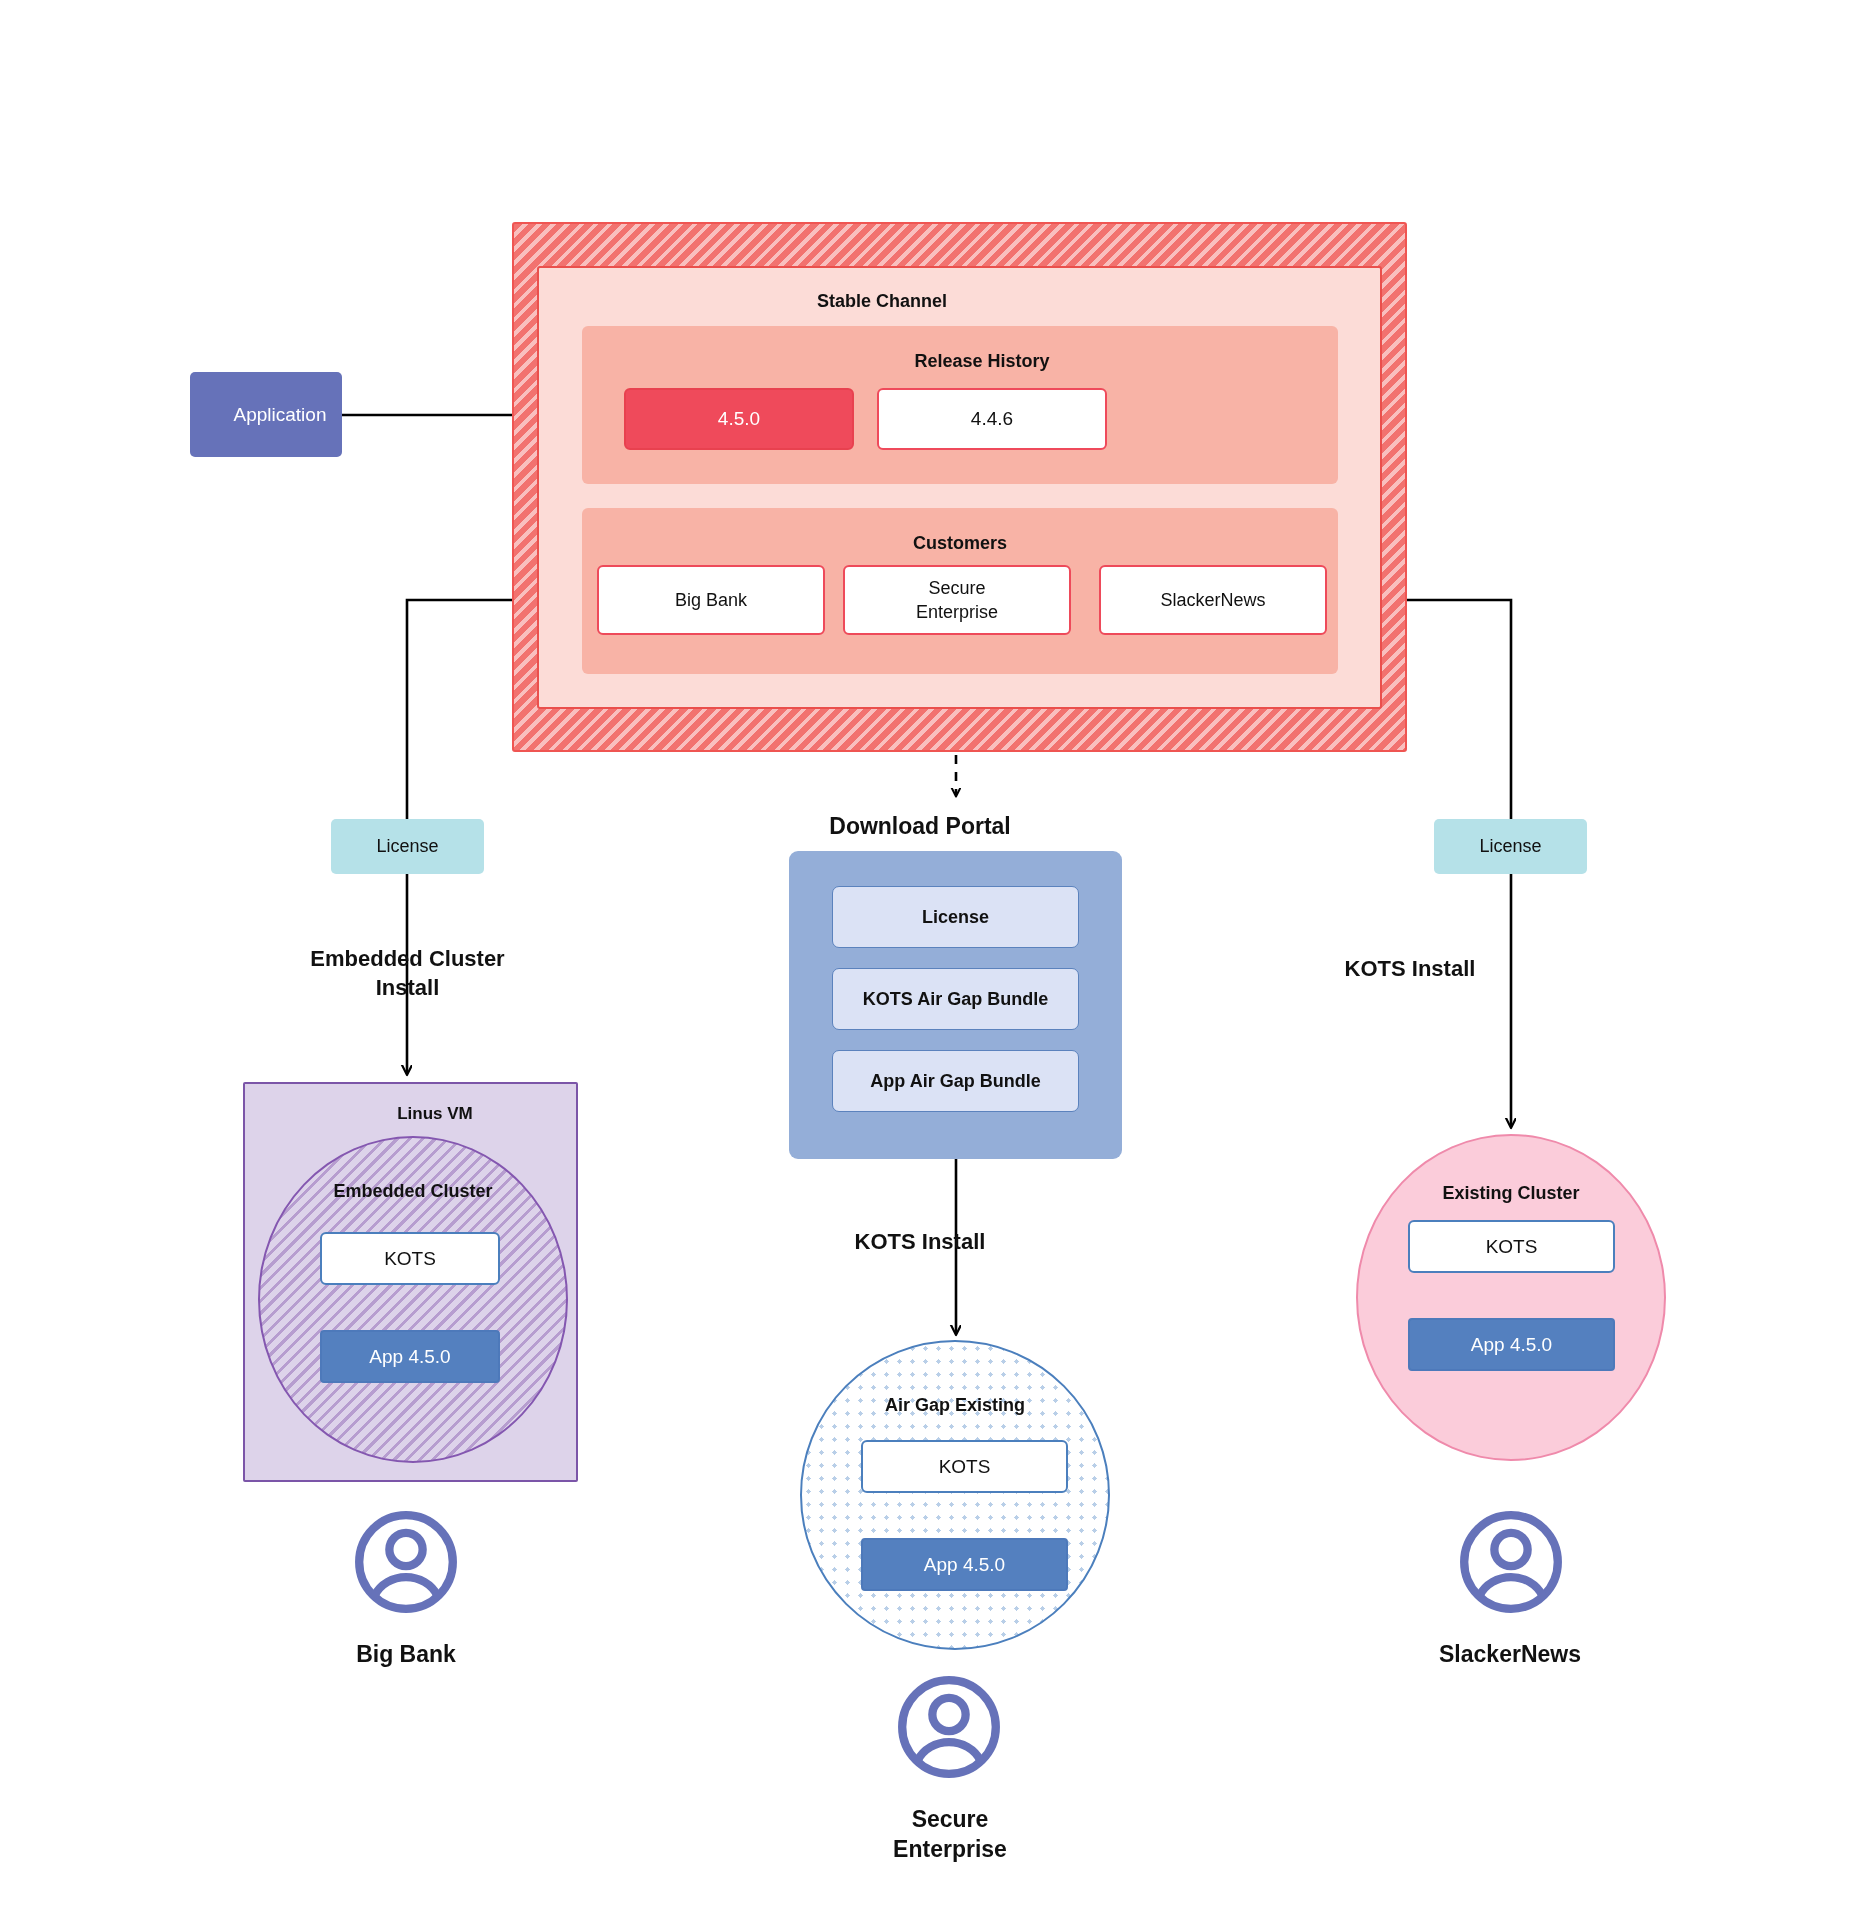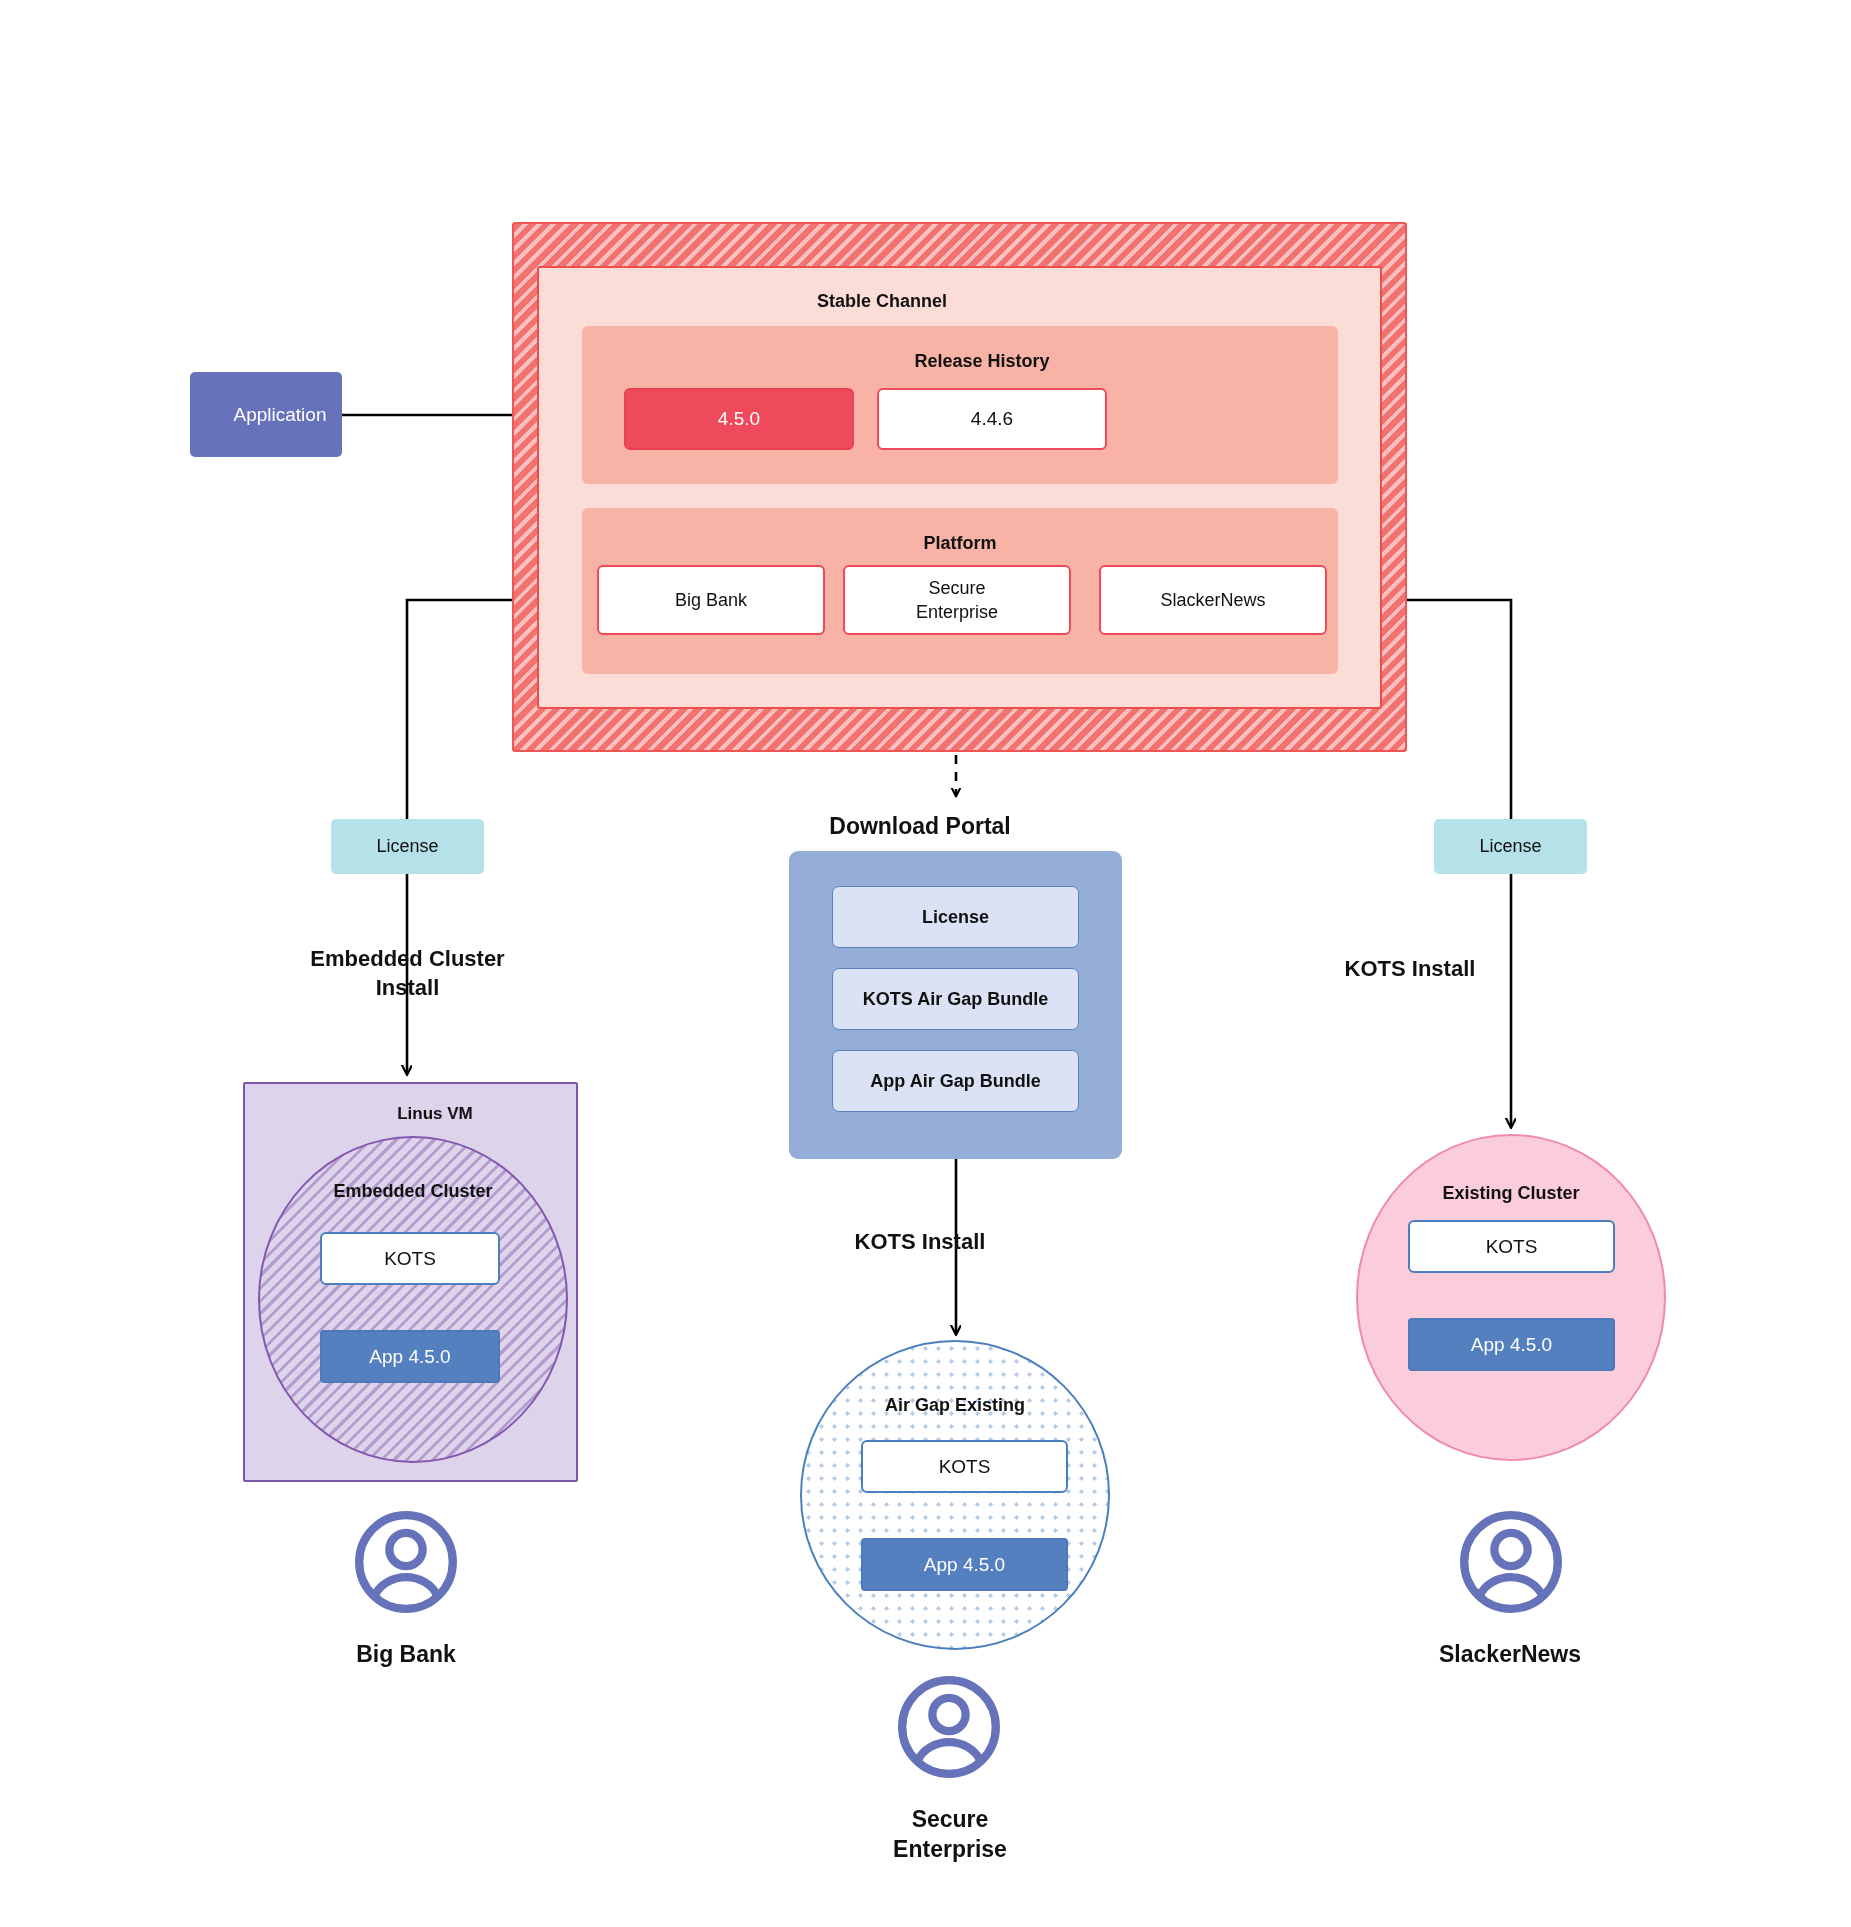--- a/index.html
+++ b/index.html
@@ -242,21 +242,21 @@
   <div class="abs" id="stable-channel-box"></div>
   <div class="lbl" id="stable-channel-title">Stable Channel</div>
 
   <div class="abs" id="release-history-box"></div>
   <div class="lbl" id="release-history-title">Release History</div>
 
   <div class="abs release-chip" id="release-450">4.5.0</div>
   <div class="abs release-chip" id="release-446">4.4.6</div>
 
   <div class="abs" id="customers-box"></div>
-  <div class="lbl" id="customers-title">Platform</div>
+  <div class="lbl" id="customers-title">Customers</div>
 
   <div class="abs customer-chip" id="cust-bigbank">Big Bank</div>
   <div class="abs customer-chip" id="cust-secure">Secure
 Enterprise</div>
   <div class="abs customer-chip" id="cust-slacker">SlackerNews</div>
 
   <div class="abs" id="application-box">Application</div>
 
   <div class="abs license-chip" id="license-left">License</div>
   <div class="abs license-chip" id="license-right">License</div>

